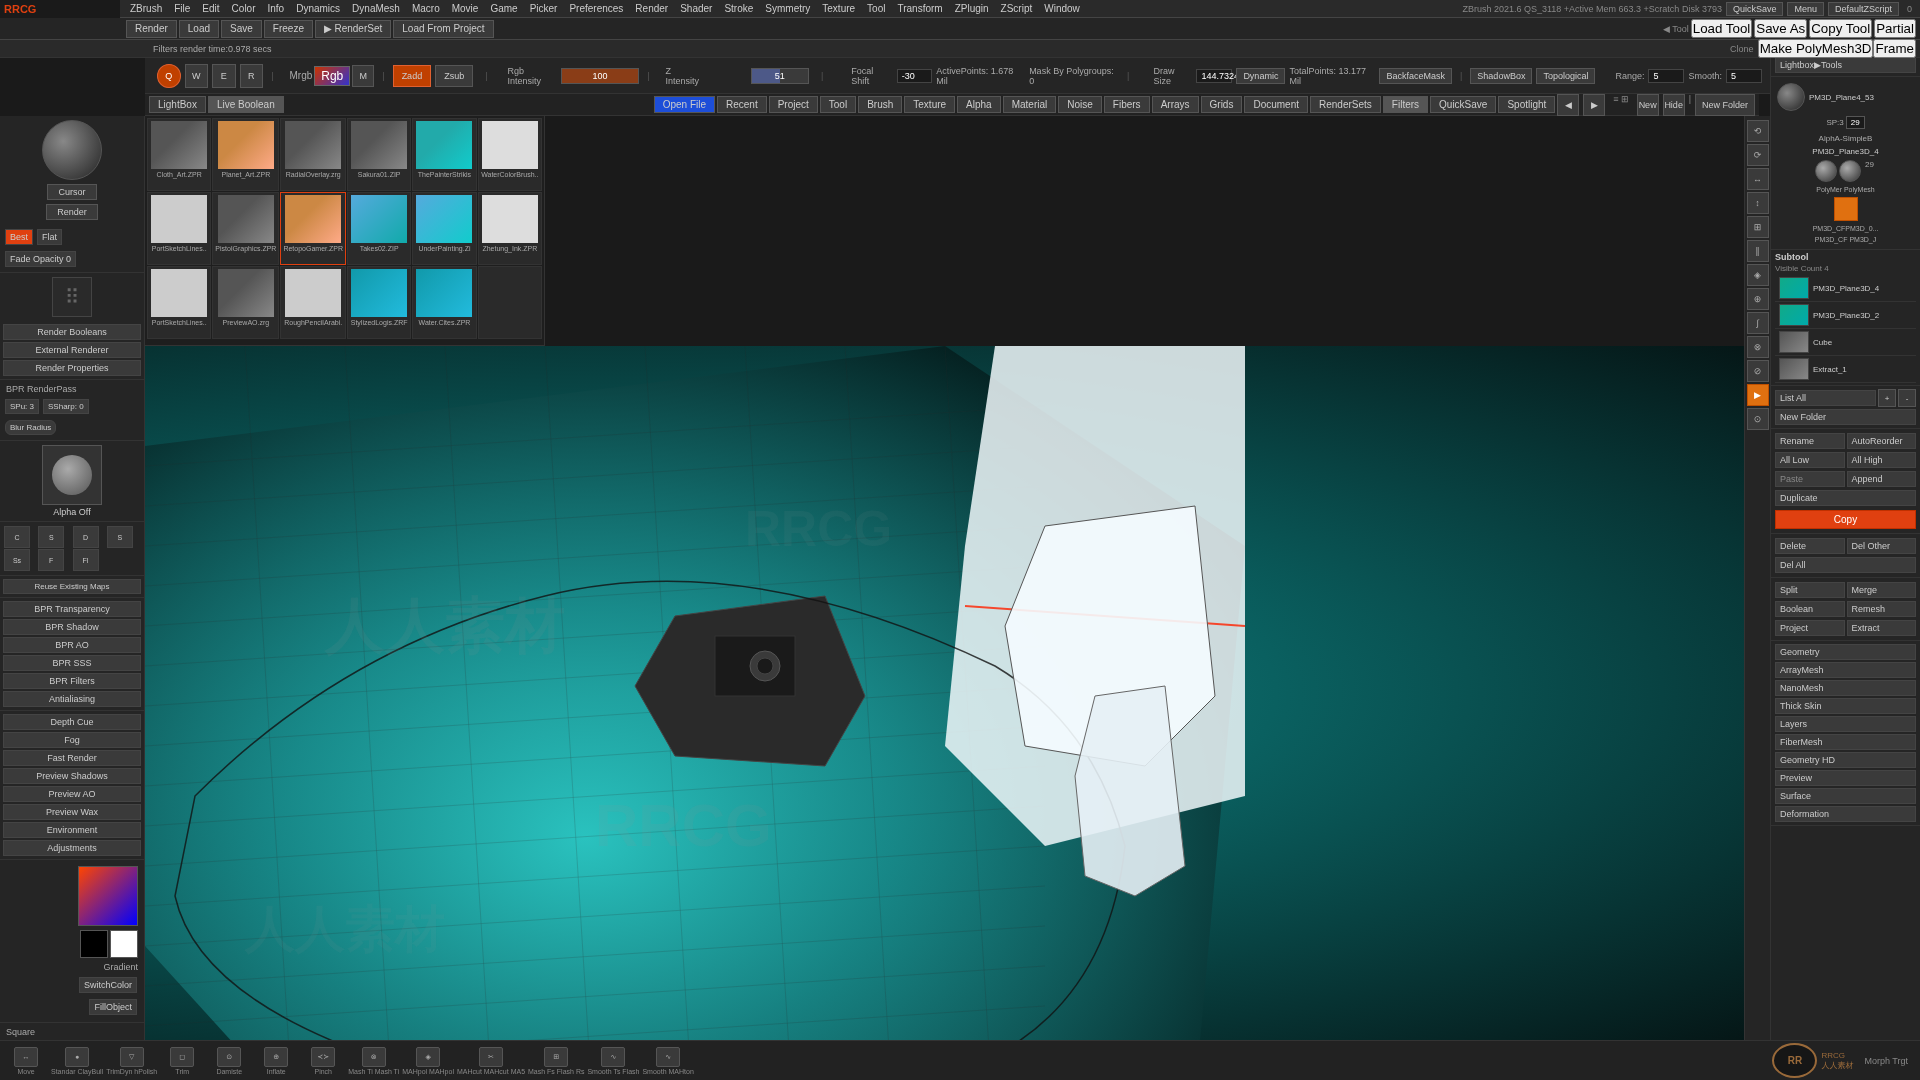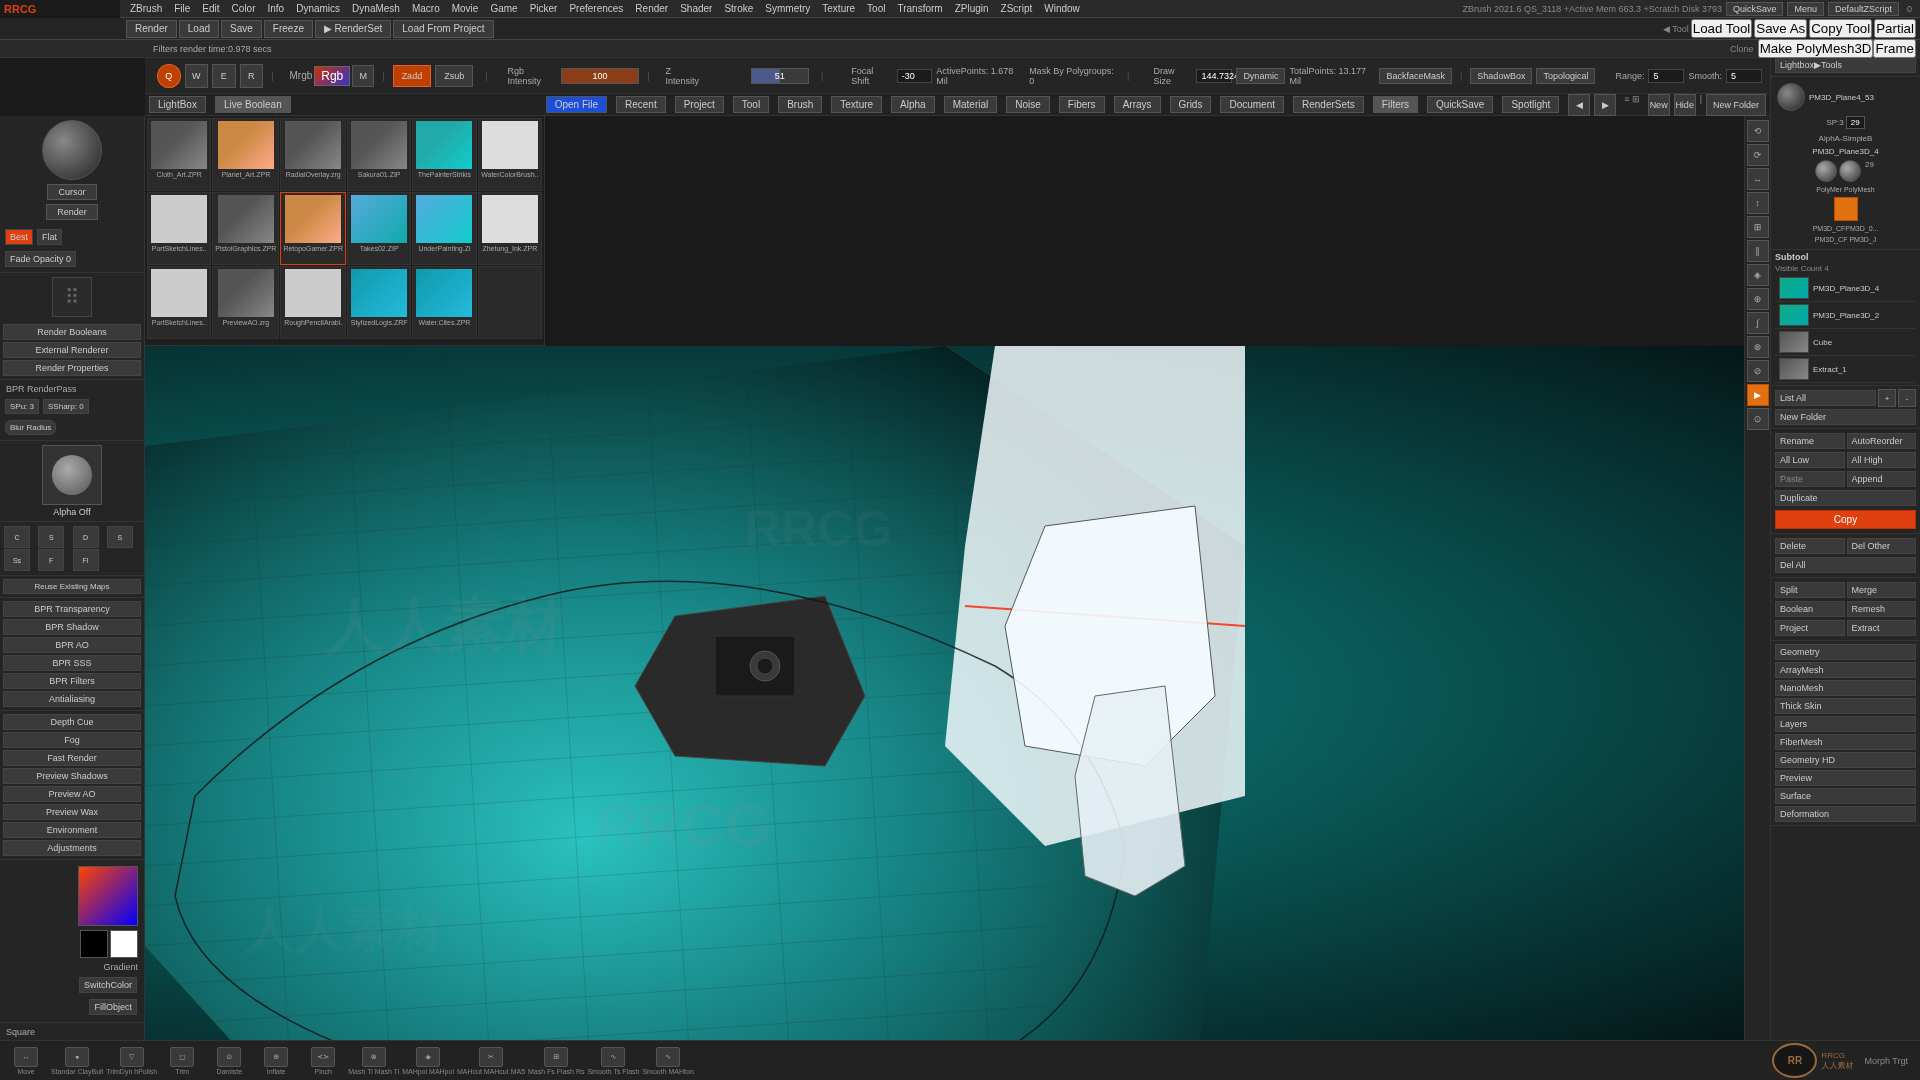--- a/index.html
+++ b/index.html
@@ -574,28 +574,28 @@
       border: 1px solid #555;
       color: #ccc;
       padding: 2px 6px;
       font-size: 9px;
       cursor: pointer;
     }
 
     
     #viewport-tabs {
       position: absolute;
-      top: 94px; left: 145px; right: 150px;
+      top: 94px; left: 145px; right: 161px;
       height: 22px;
       background: #222;
       border-bottom: 1px solid #333;
       display: flex;
       align-items: center;
       padding: 0 4px;
-      gap: 9px;
+      gap: 2px;
       z-index: 60;
     }
     .vt-tab {
       background: #3a3a3a;
       border: 1px solid #555;
       color: #ccc;
       padding: 2px 8px;
       font-size: 10px;
       cursor: pointer;
     }

